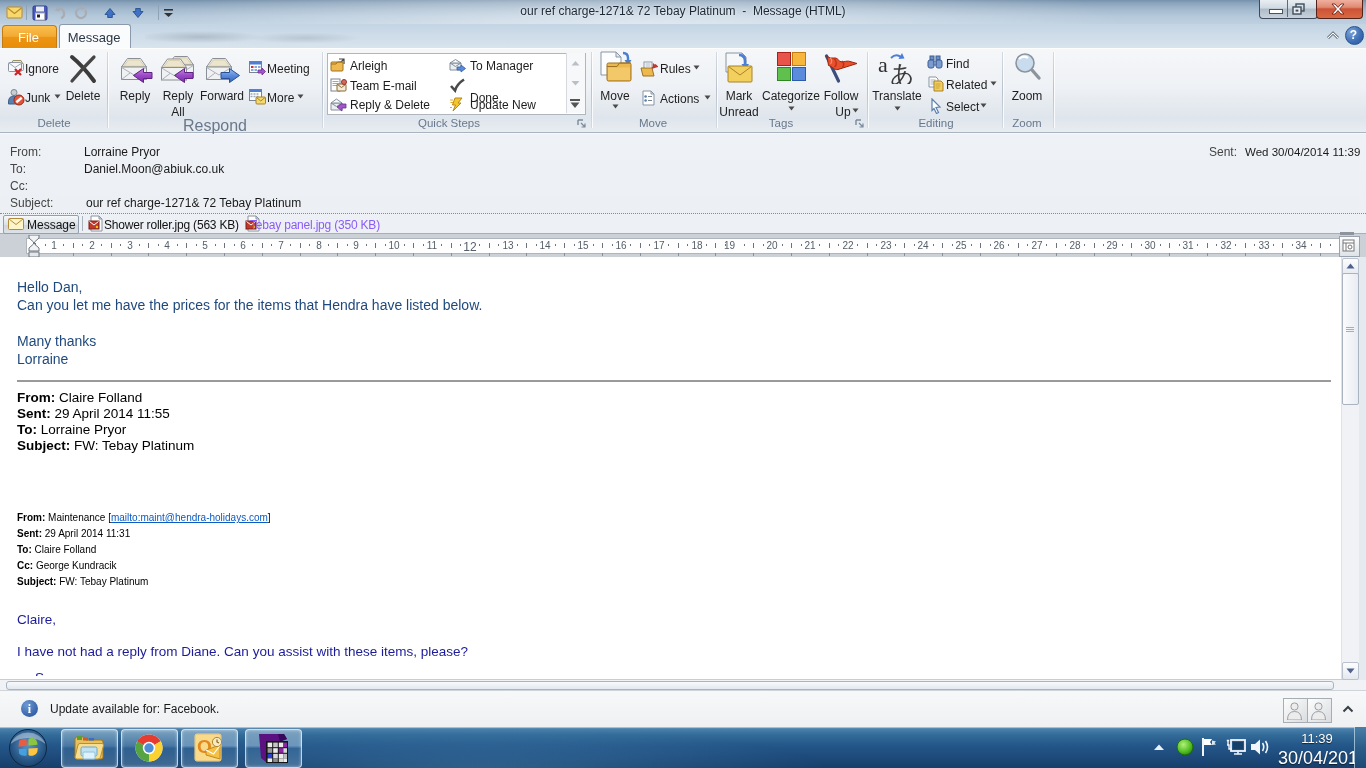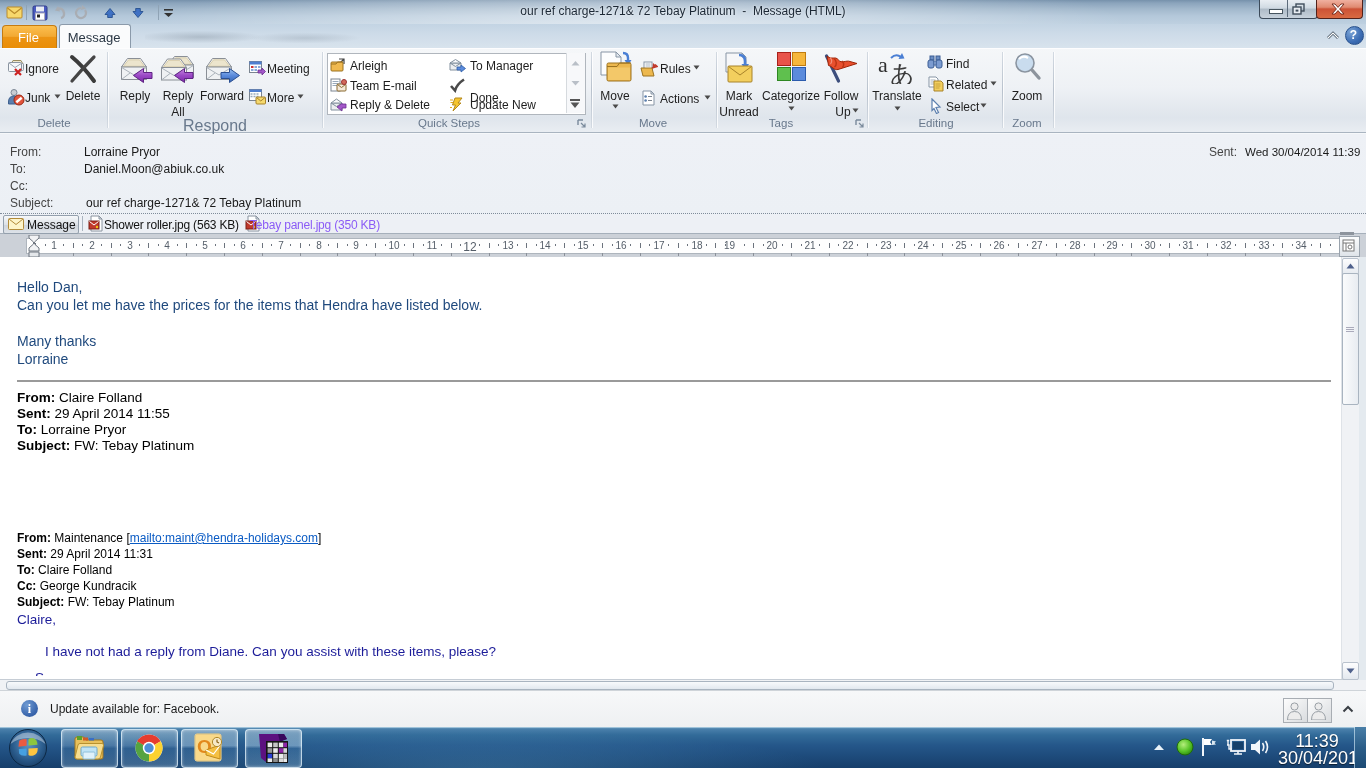--- a/index.html
+++ b/index.html
@@ -601,29 +601,29 @@
 
 <div class="a" style="left:17px;top:278px;font-size:14px;line-height:18px;color:#1F497D;">Hello Dan,<br>Can you let me have the prices for the items that Hendra have listed below.<br><br>Many thanks<br>Lorraine</div>
 <div class="a" style="left:17px;top:380px;width:1314px;height:2px;background:#9a9a9a;"></div>
 
 <div class="a" style="left:17px;top:390px;font-size:13.5px;line-height:16px;color:#000;">
 <b>From:</b> Claire Folland<br>
 <b>Sent:</b> 29 April 2014 11:55<br>
 <b>To:</b> Lorraine Pryor<br>
 <b>Subject:</b> FW: Tebay Platinum</div>
 
-<div class="a" style="left:17px;top:530px;font-size:12px;line-height:16px;color:#000;">
+<div class="a" style="left:17px;top:510px;font-size:10px;line-height:16px;color:#000;">
 <b>From:</b> Maintenance [<span style="color:#0a5bc4;text-decoration:underline;">mailto:maint@hendra-holidays.com</span>]<br>
 <b>Sent:</b> 29 April 2014 11:31<br>
 <b>To:</b> Claire Folland<br>
 <b>Cc:</b> George Kundracik<br>
 <b>Subject:</b> FW: Tebay Platinum</div>
 
 <div class="a txt" style="left:17px;top:612px;font-size:13.5px;color:#1c1c99;">Claire,</div>
-<div class="a txt" style="left:17px;top:644px;font-size:13.5px;color:#1c1c99;margin-left:28px;">I have not had a reply from Diane. Can you assist with these items, please?</div>
+<div class="a txt" style="left:17px;top:644px;font-size:13.5px;color:#1c1c99;">I have not had a reply from Diane. Can you assist with these items, please?</div>
 <div class="a" style="left:35px;top:670px;width:9px;height:6px;overflow:hidden;">
     <div style="font-size:13.5px;color:#1c1c99;">S</div>
   </div>
 
 <div class="a" style="left:1358px;top:257px;width:8px;height:433px;background:#e4eaef;"></div>
 <div class="a" style="left:1341px;top:257px;width:17px;height:422px;background:#f0f2f5;border-left:1px solid #dfe3e8;"></div>
 <div class="a" style="left:1342px;top:258px;width:15px;height:16px;border:1px solid #b9c2cd;border-radius:2px;background:linear-gradient(180deg,#fdfdfe,#e4e9ef);"></div>
 <svg class="a" style="left:1346px;top:263px;" width="9" height="6" viewBox="0 0 9 6">
     <path d="M0.5 5.5 L4.5 0.5 L8.5 5.5 Z" fill="#4f618c"></path>
   </svg>
@@ -762,16 +762,16 @@
  <rect x="5" y="3" width="14" height="11" fill="none" stroke="#f2f6fa" stroke-width="1.8"></rect>
  <rect x="7" y="5" width="10" height="7" fill="#16406a"></rect>
  <path d="M12 14 L12 17 M8 17 L16 17" stroke="#f2f6fa" stroke-width="1.6"></path>
  <path d="M2 8 L2 3.5 M2 3.5 L0.8 3.5 M2 3.5 L3.2 3.5" stroke="#f2f6fa" stroke-width="1.4"></path>
  <path d="M1 8 L3 8 L3 12 L6 12" fill="none" stroke="#f2f6fa" stroke-width="1.4"></path>
 </svg>
 <svg class="a" style="left:1250px;top:738px;" width="20" height="18" viewBox="0 0 20 18">
  <path d="M1 6 L5 6 L10 1.5 L10 16.5 L5 12 L1 12 Z" fill="#f2f6fa"></path>
  <path d="M12.5 5 q2.5 4 0 8 M15.5 3 q4 6 0 12" fill="none" stroke="#f2f6fa" stroke-width="1.6"></path>
 </svg>
-<div class="a txt" style="left:1282px;top:731px;width:70px;text-align:center;font-size:18px;color:#fff;text-shadow:0 1px 1px rgba(0,0,0,0.6);">11:39</div>
+<div class="a txt" style="left:1282px;top:731px;width:70px;text-align:center;font-size:13px;color:#fff;text-shadow:0 1px 1px rgba(0,0,0,0.6);">11:39</div>
 <div class="a txt" style="left:1278px;top:748px;width:78px;text-align:center;font-size:18px;color:#fff;text-shadow:0 1px 1px rgba(0,0,0,0.6);">30/04/2014</div>
 <div class="a" style="left:1354px;top:727px;width:1px;height:41px;background:rgba(200,225,240,0.7);"></div>
 <div class="a" style="left:1355px;top:727px;width:11px;height:41px;background:linear-gradient(180deg,#4a7fa8,#2b5d88 50%,#1c4a74);"></div>
 
 </body></html>

